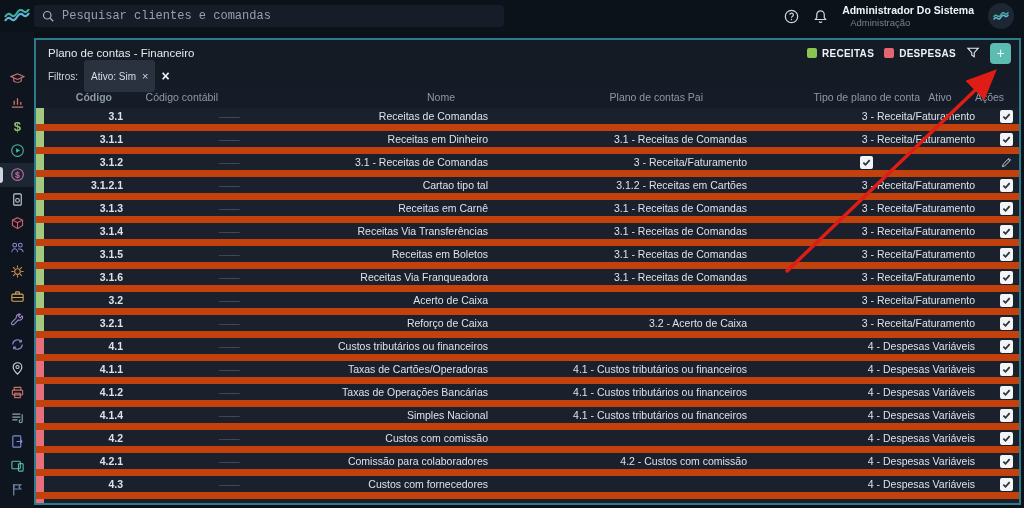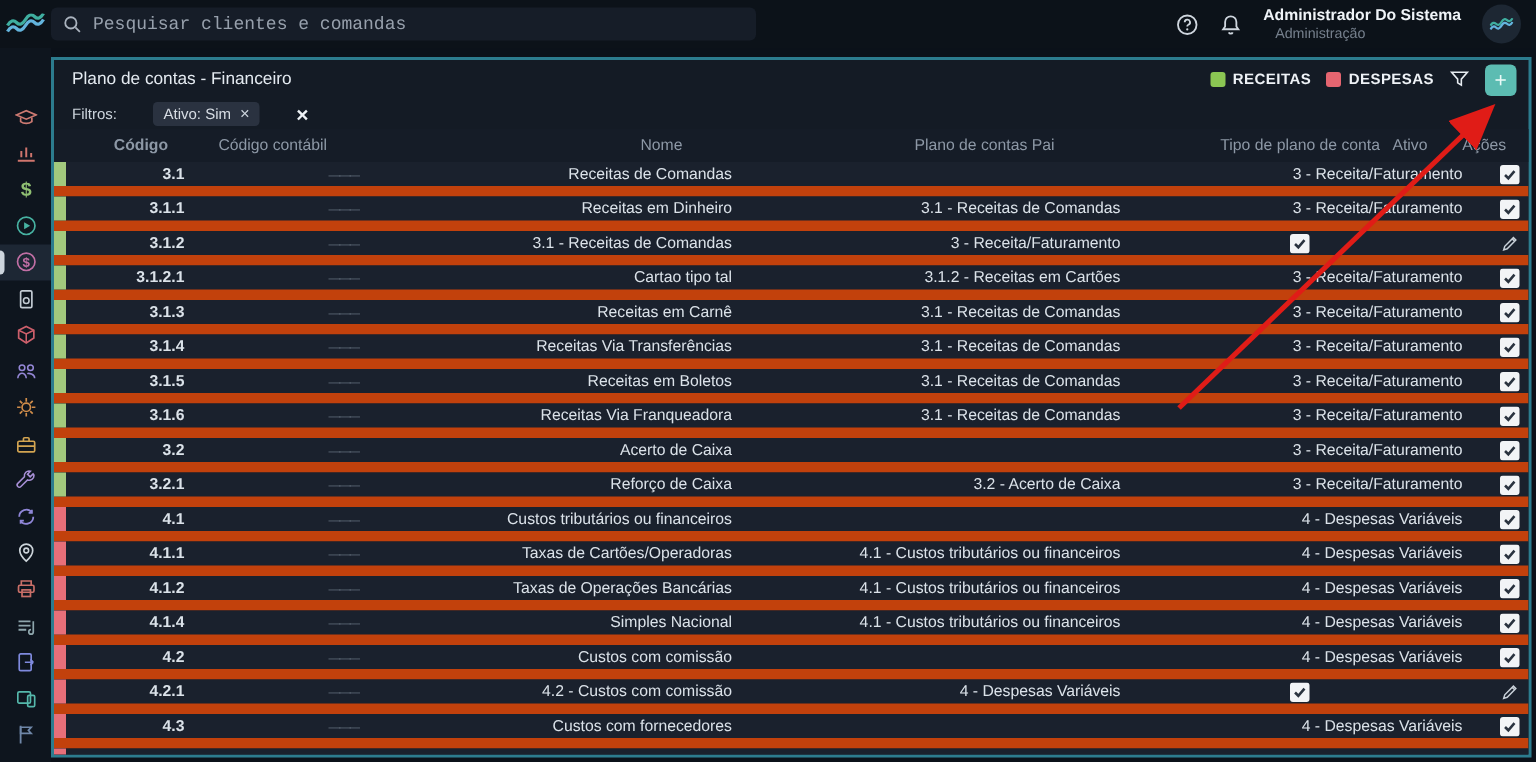--- a/index.html
+++ b/index.html
@@ -42,24 +42,24 @@
   .panel-title { color:#e4eaf0; font-size:11.5px; }
   .head-right { margin-left:auto; display:flex; align-items:center; gap:10px; }
   .legend-item { display:flex; align-items:center; gap:5px; color:#eef2f6;
                  font-size:10px; font-weight:bold; letter-spacing:.3px; }
   .legend-swatch { width:10px; height:10px; border-radius:2px; display:inline-block; }
   .funnel { color:#e8edf2; display:flex; cursor:pointer; }
   .add-btn { width:21px; height:21px; border-radius:4px; background:#5cbcb2; border:none;
              color:#eafaf7; font-size:14px; line-height:19px; text-align:center;
              cursor:pointer; font-family:"Liberation Sans",sans-serif; }
 
-  .filters-row { height:20px; display:flex; align-items:center; gap:24px; padding:0 12px; }
+  .filters-row { height:20px; display:flex; align-items:center; gap:6px; padding:0 12px; }
   .filters-label { color:#cdd5dd; font-size:10px; }
   .chip { background:#2a3240; border-radius:3px; height:16px; display:flex; align-items:center;
-          gap:6px; padding:0 7px; color:#d7dde4; font-size:10px; cursor:pointer; }
+          gap:6px; padding:16px 7px; color:#d7dde4; font-size:10px; cursor:pointer; }
   .chip .x { color:#cdd5dd; font-size:11px; }
   .clear-x { color:#eef2f6; font-size:14px; font-weight:bold; cursor:pointer; line-height:1; }
 
   
   .grid-cols { display:grid;
     grid-template-columns:8px 68px 106px 237px 248px 217px 40px 59px;text-align:right; }
   .thead { height:22px; background:#151c27; align-items:center;
            color:#8d98a6; font-size:10.5px; }
   .thead .c.codigo { padding-left:14px; }
   .tbody { height:395px; overflow:hidden; }
@@ -615,20 +615,21 @@
           <path d="M3 13 l.9 -2.9 L11 3 l2 2 -7.1 7.1 Z M10 4 l2 2" stroke="currentColor" stroke-width="1.2"></path>
         </svg>
       </span>
     </div>
   </div>
 
   <div class="grid-cols trow">
     <div class="stripe red"></div>
     <div class="c codigo">4.2.1</div>
     <div class="c contabil">———</div>
+    <div class="c nome">Comissão para colaboradores</div>
     <div class="c pai">4.2 - Custos com comissão</div>
     <div class="c tipo">4 - Despesas Variáveis</div>
     <div class="c center">
       <span class="checkbox">
         <svg width="11" height="11" viewBox="0 0 14 14" fill="none">
           <path d="M3 7.2 L5.8 10 L11 4" stroke="#2a333f" stroke-width="2.2" fill="none"></path>
         </svg>
       </span>
     </div>
     <div class="c center">

